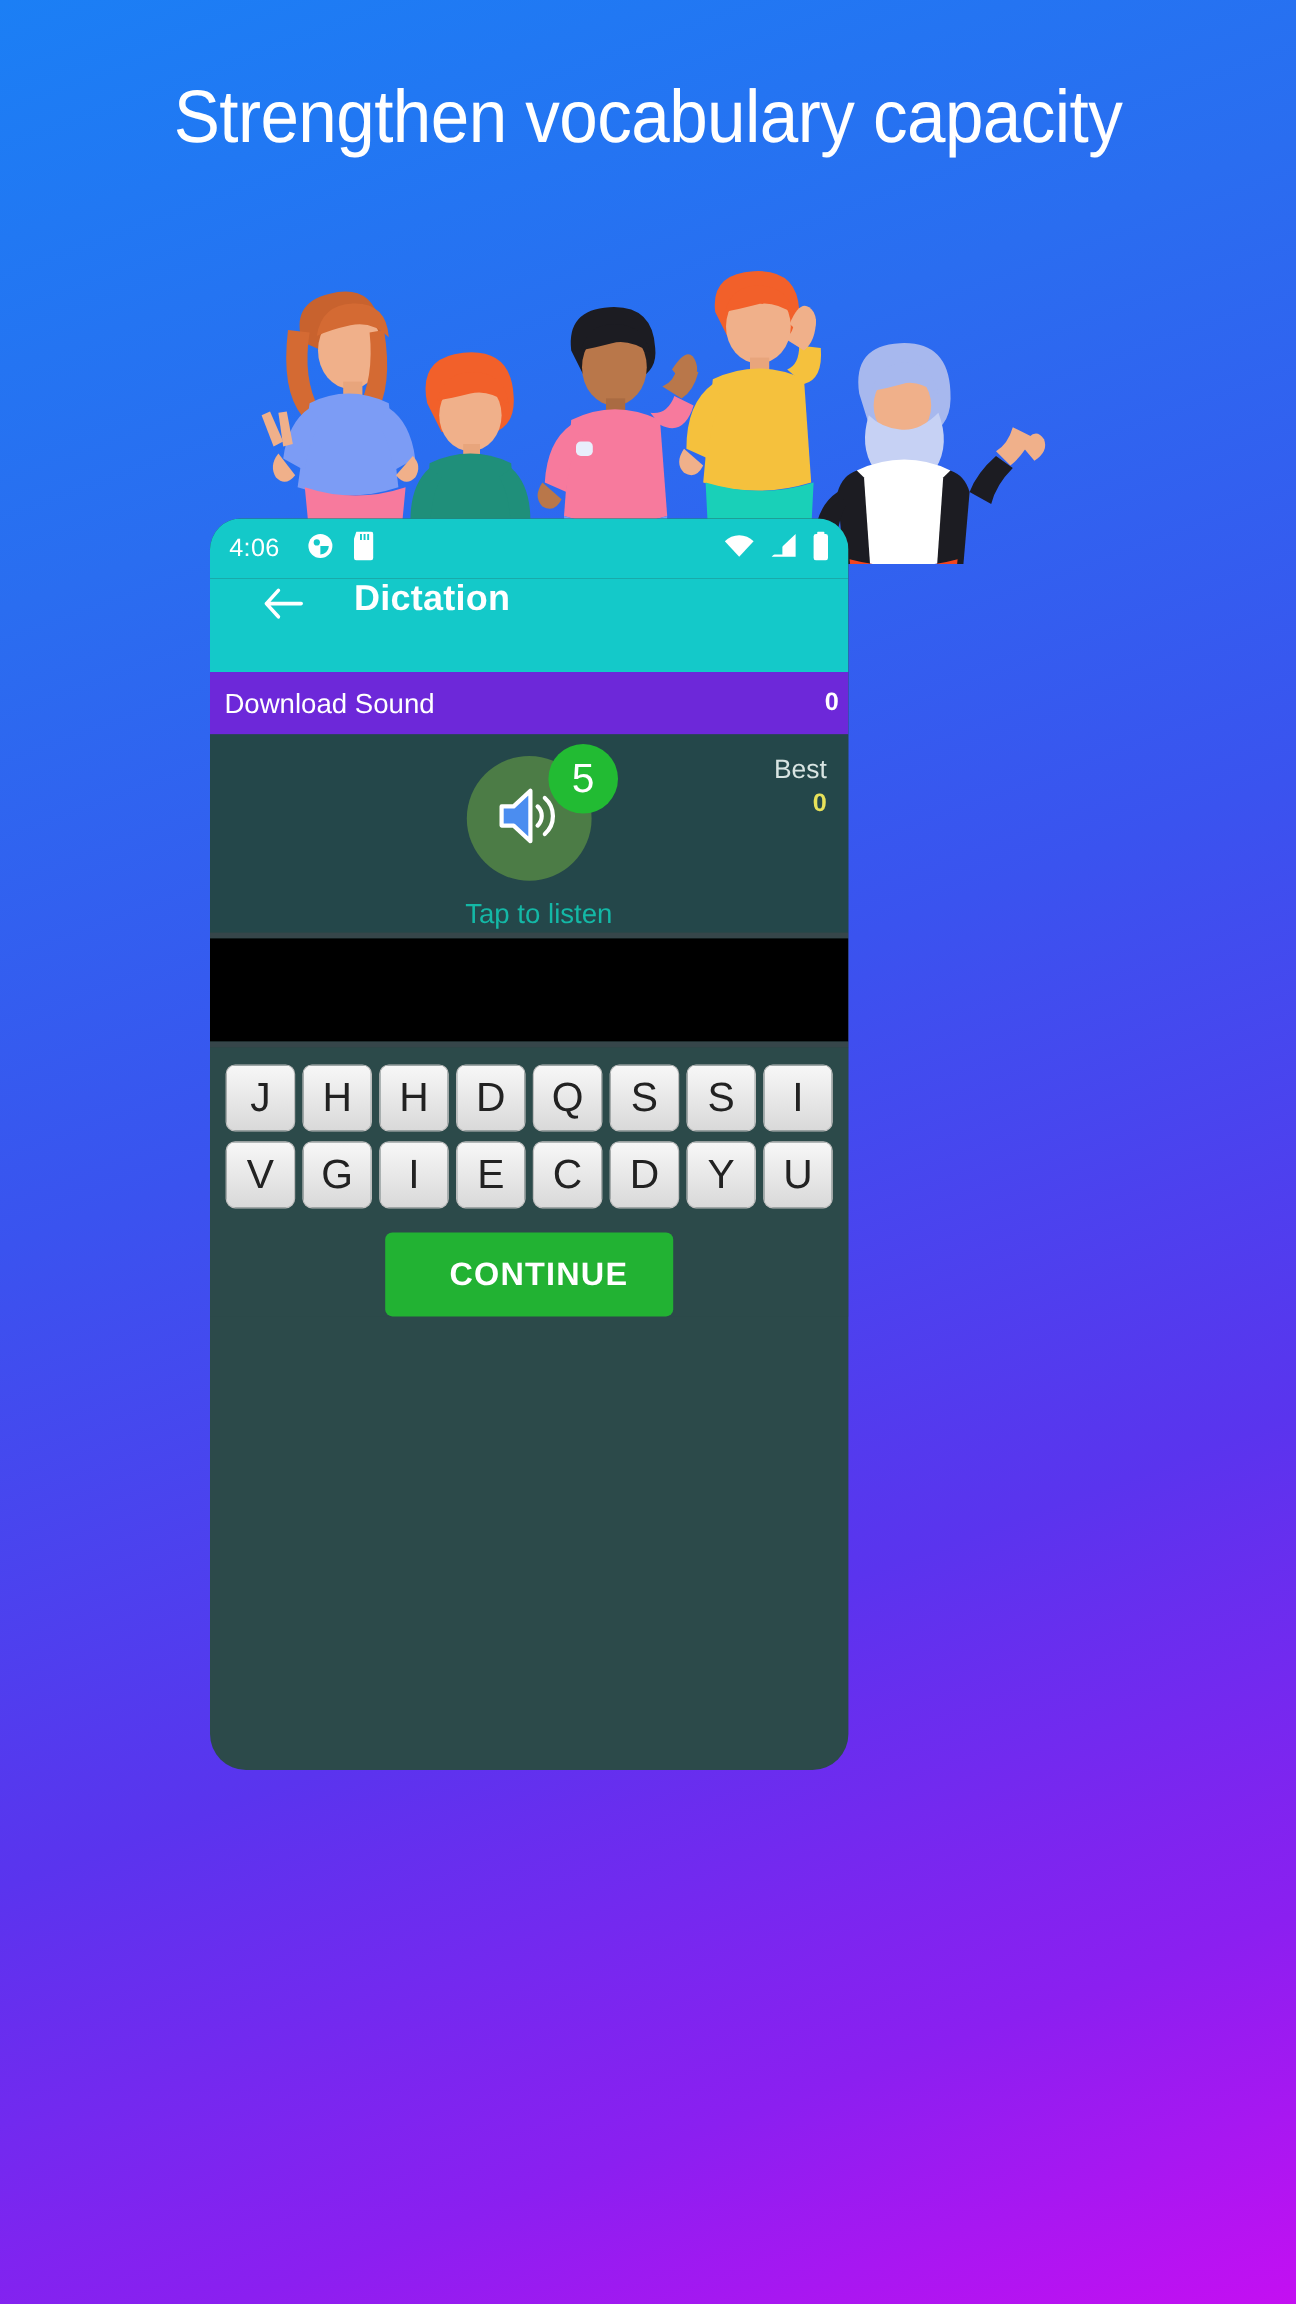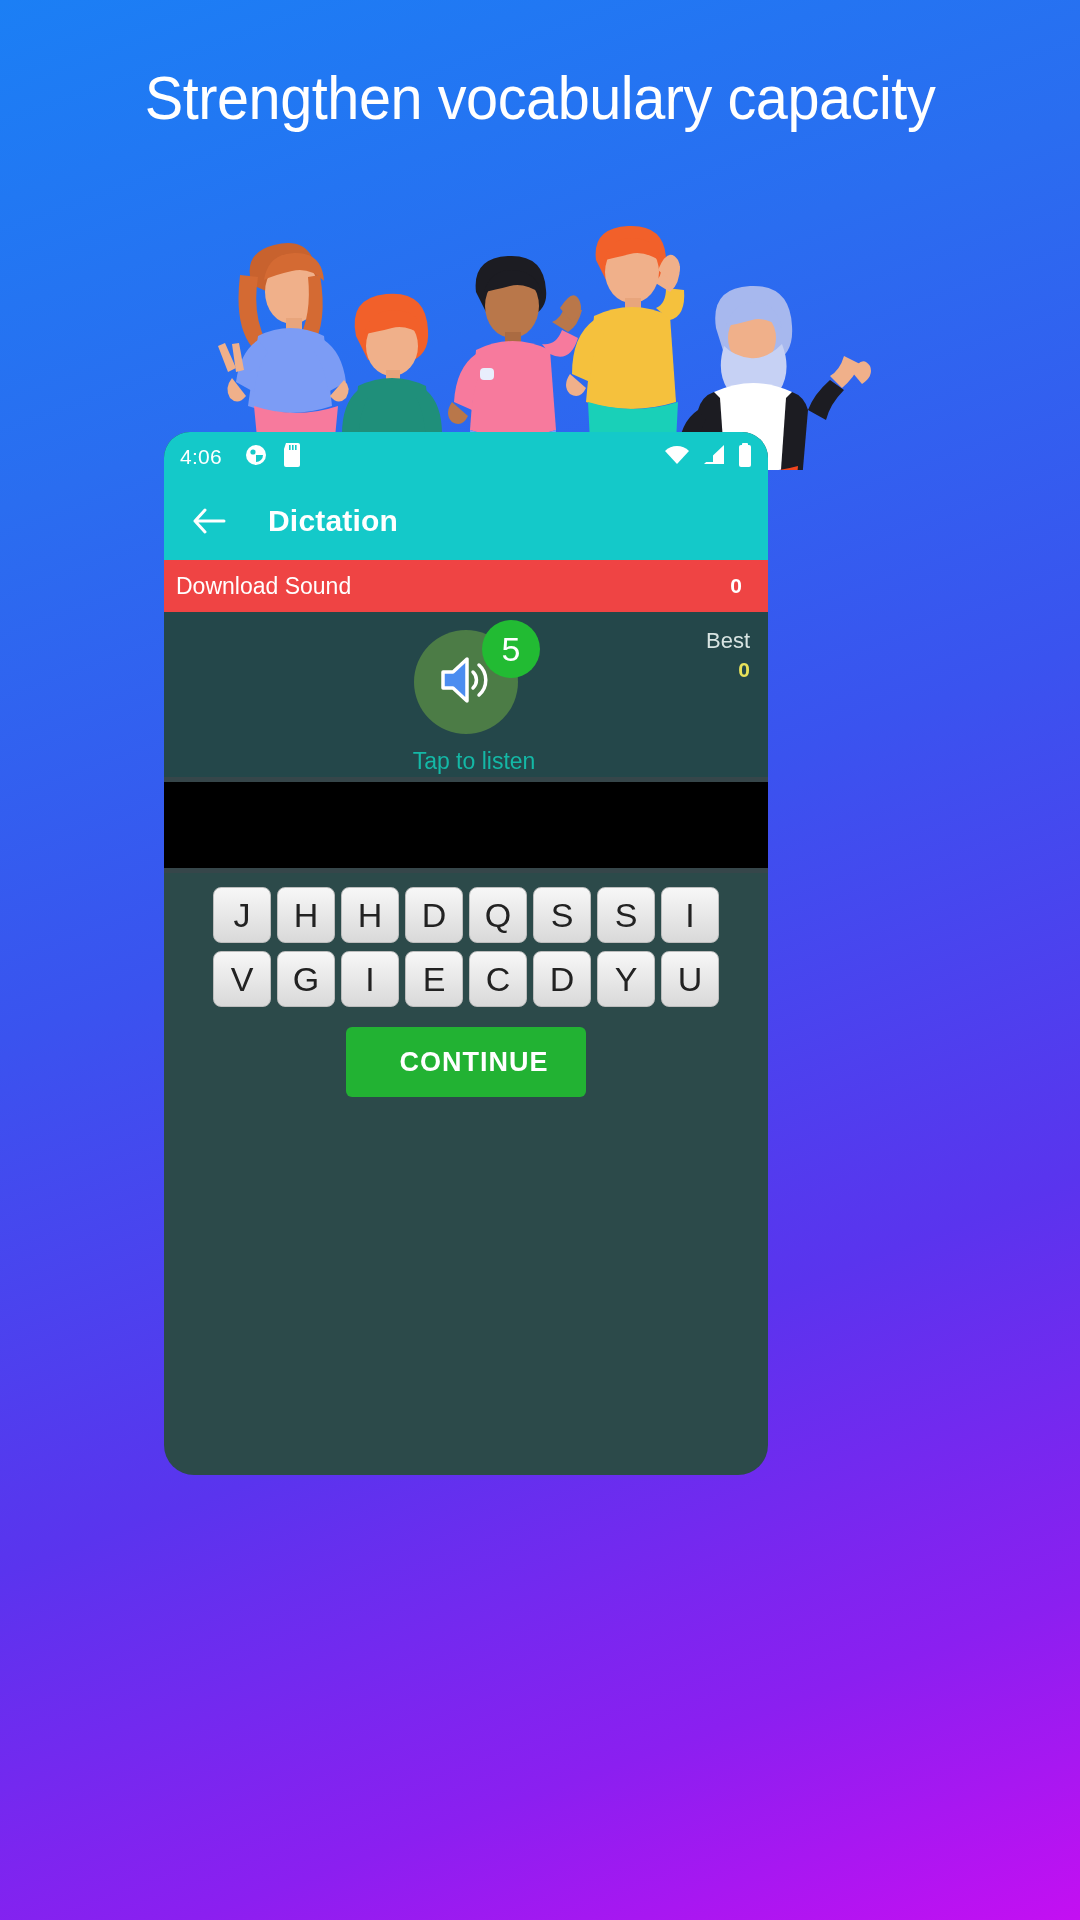--- a/index.html
+++ b/index.html
@@ -22,52 +22,52 @@
     transform:scaleX(0.93);
     white-space:nowrap;
   }
 
   
   .illus { position:absolute; top:140px; left:0; width:1080px; height:330px; }
   .illus svg { display:block; width:1080px; height:330px; }
 
   
   .phone {
-    position:absolute; left:164px; top:432px;
-    width:604px; height:1043px;
+    position:absolute; left:175px; top:432px;
+    width:532px; height:1043px;
     border-radius:26px 26px 30px 30px;
     overflow:hidden;
     background:#2c4a4a;
   }
   .statusbar {
     height:50px; background:#14c9c9;
     display:flex; align-items:center;
     padding:0 16px;
     color:#ffffff;
   }
   .sb-time { font-size:21px; font-weight:400; letter-spacing:0.3px; }
   .sb-left-icons { display:flex; align-items:center; gap:14px; margin-left:22px; }
   .sb-spacer { flex:1; }
   .sb-right-icons { display:flex; align-items:center; gap:12px; }
 
   .appbar {
     height:78px; background:#14c9c9;
-    display:flex; align-items:center;
-    padding:0 0 0 24px;
+    display:flex; align-items:flex-start;
+    padding:0 0 0 40px;
   }
   .back-arrow { width:42px; height:42px; display:flex; align-items:center; justify-content:center; }
   .appbar-title {
     color:#ffffff; font-size:30px; font-weight:bold;
     margin-left:38px; letter-spacing:0.2px;
   }
 
   .download-bar {
-    height:52px; background:#ef4444;
+    height:52px; background:#6d28d9;
     display:flex; align-items:center; justify-content:space-between;
-    padding:0 26px 0 12px;
+    padding:0 8px 0 12px;
   }
   .download-bar .dl-label { color:#ffffff; font-size:23px; }
   .download-bar .dl-count { color:#ffffff; font-size:21px; font-weight:bold; }
 
   .sound-card {
     background:#24474a;
     height:165px;
     position:relative;
   }
   .best-box {

